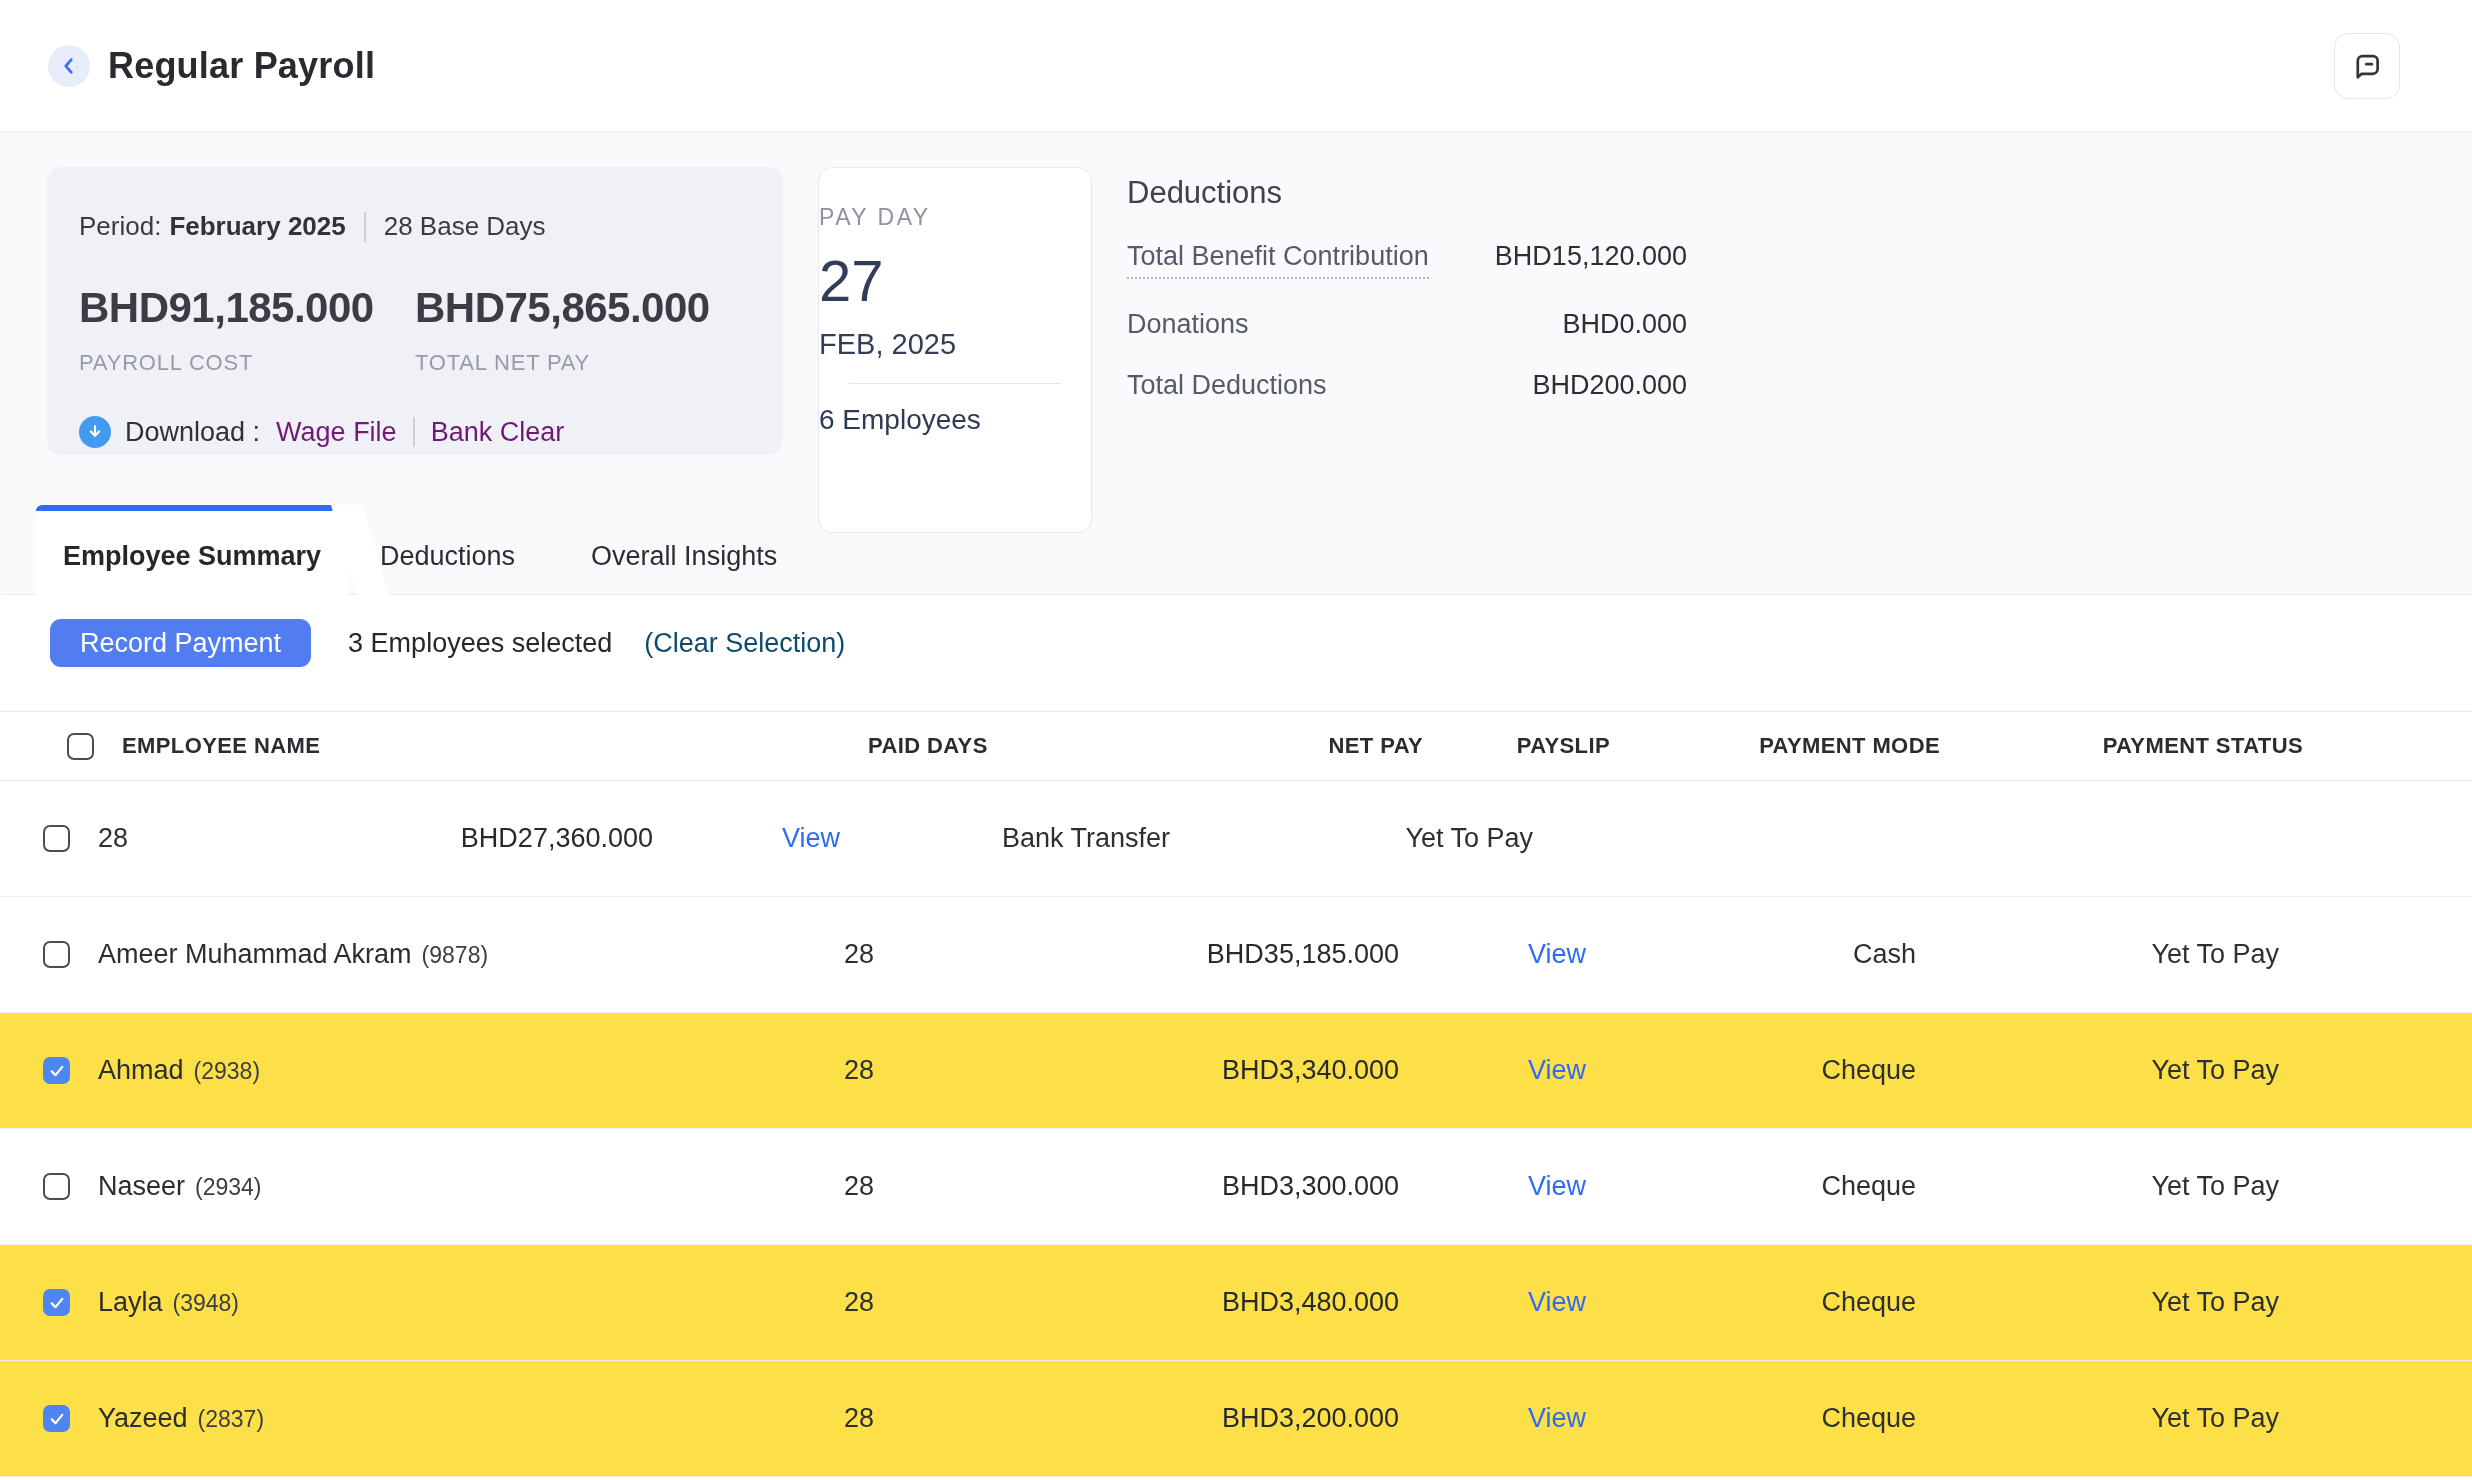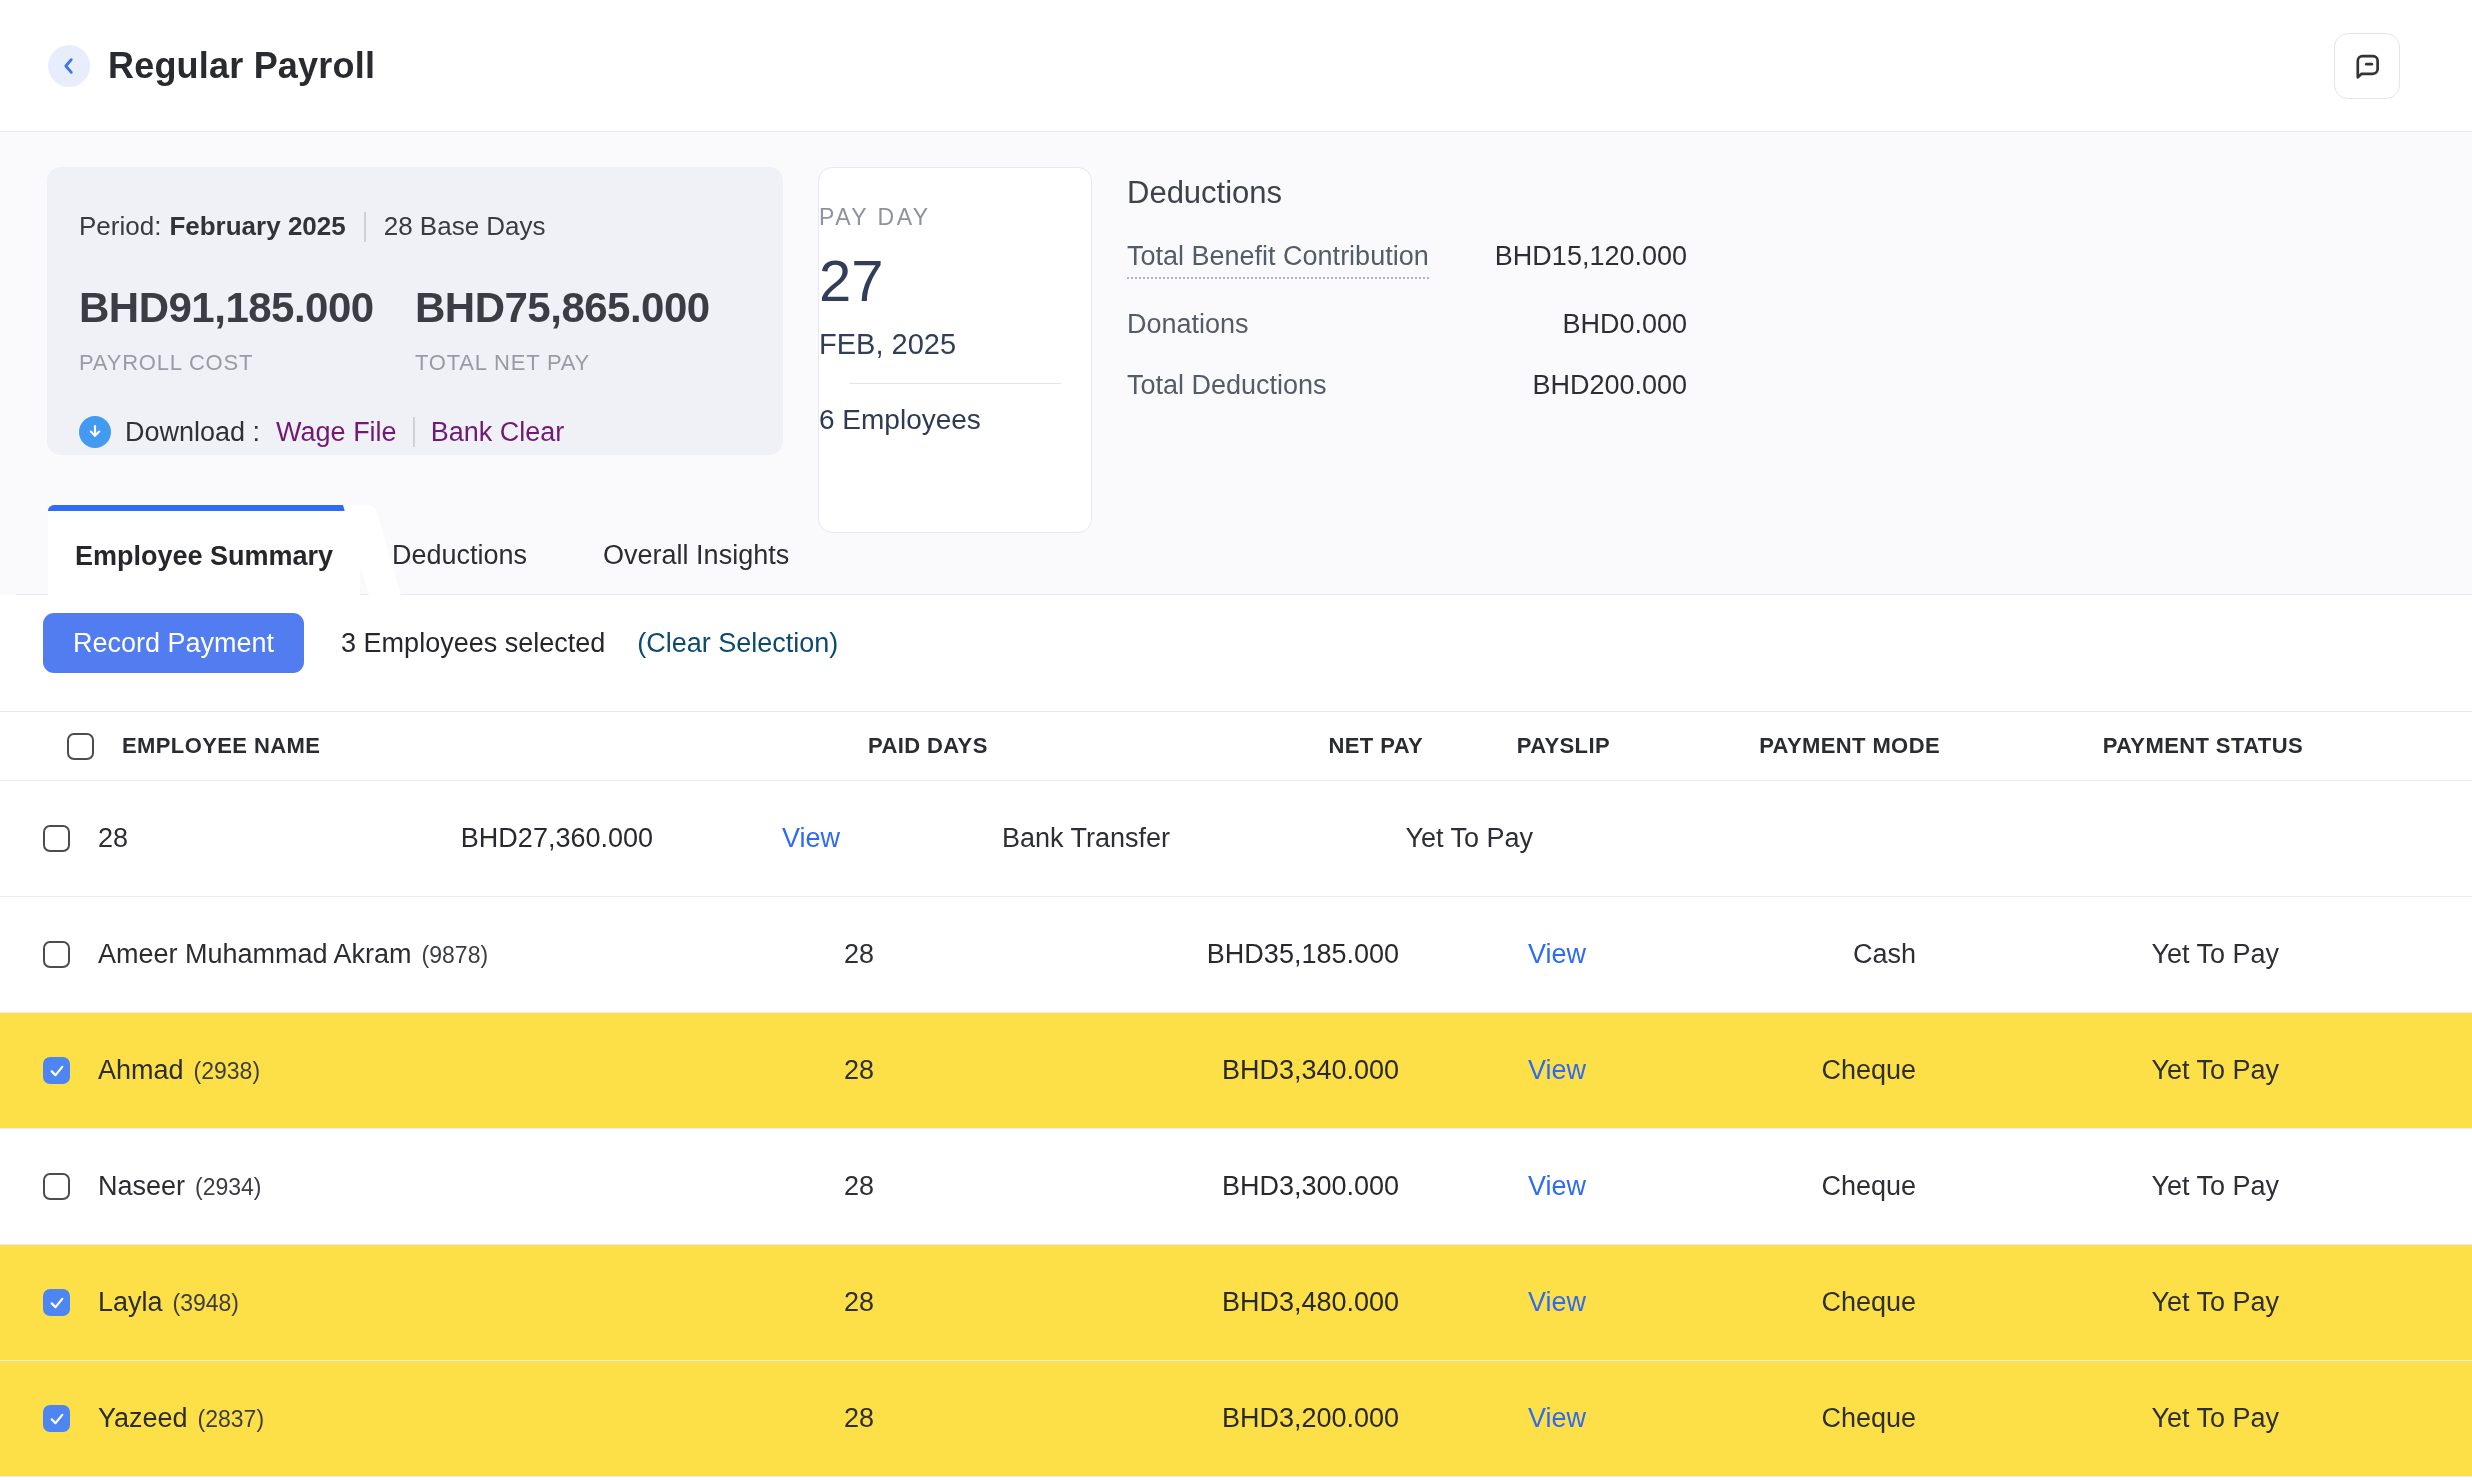--- a/index.html
+++ b/index.html
@@ -61,22 +61,22 @@
   .deductions-block { width:560px; margin-left:35px; padding-top:8px; }
   .deductions-title { font-size:31px; font-weight:500; color:#3f424d; }
   .ded-row { display:flex; align-items:baseline; margin-top:30px; font-size:27px; }
   .ded-row:first-of-type { margin-top:28px; }
   .ded-label { color:#565b68; }
   .ded-label.dotted { border-bottom:2px dotted #b0b3bf; padding-bottom:5px; cursor:help; }
   .ded-value { margin-left:auto; color:#2d2e35; font-weight:500; }
 
   
   .tabs {
-    position:absolute; top:505px; left:16px; right:0; height:90px;
-    display:flex; align-items:center; padding-left:32px; border-bottom:1px solid #e9e9ef;
+    position:absolute; top:505px; left:4px; right:0; height:90px;
+    display:flex; padding-left:32px; border-bottom:1px solid #e9e9ef;
   }
   .tab-active {
     position:relative; width:312px; height:90px; background:#fff; z-index:2;
     border-radius:10px 10px 0 0; margin-bottom:-1px;
     display:flex; align-items:center; justify-content:center; cursor:pointer;
   }
   .tab-active::before {
     content:""; position:absolute; top:0; left:0; right:0; height:6px;
     background:#2f6bf5; border-radius:8px 8px 0 0;
   }
@@ -90,22 +90,22 @@
     height:90px; display:flex; align-items:center; cursor:pointer;
     font-size:27px; color:#2c2d33; padding-top:12px;
   }
   .tab-inactive.t1 { margin-left:32px; }
   .tab-inactive.t2 { margin-left:76px; }
 
   
   .content { position:absolute; top:595px; left:0; right:0; bottom:0; background:#ffffff; }
   .action-row { display:flex; align-items:center; margin:20px 0 0 43px; height:56px; }
   .record-btn {
-    height:60px; padding:16px 30px; background:#527df0; color:#fff; border:none; border-radius:11px;
-    font-size:27px; font-family:inherit; cursor:pointer; display:flex; align-items:center;
+    height:48px; padding:16px 30px; background:#527df0; color:#fff; border:none; border-radius:11px;
+    font-size:27px; font-family:inherit; cursor:pointer; display:flex; align-items:center;margin-left:7px;
   }
   .selected-text { font-size:27px; font-weight:500; color:#26272c; margin-left:37px; }
   .clear-link { font-size:27px; color:#0c4a6e; margin-left:32px; cursor:pointer; }
 
   
   .table { margin-top:40px; }
   .thead {
     display:flex; align-items:center; height:70px;
     border-top:1px solid #e8e8ed; border-bottom:1px solid #e8e8ed;
     font-size:22px; font-weight:700; color:#2b2c31; letter-spacing:0.4px;padding-left:24px;

